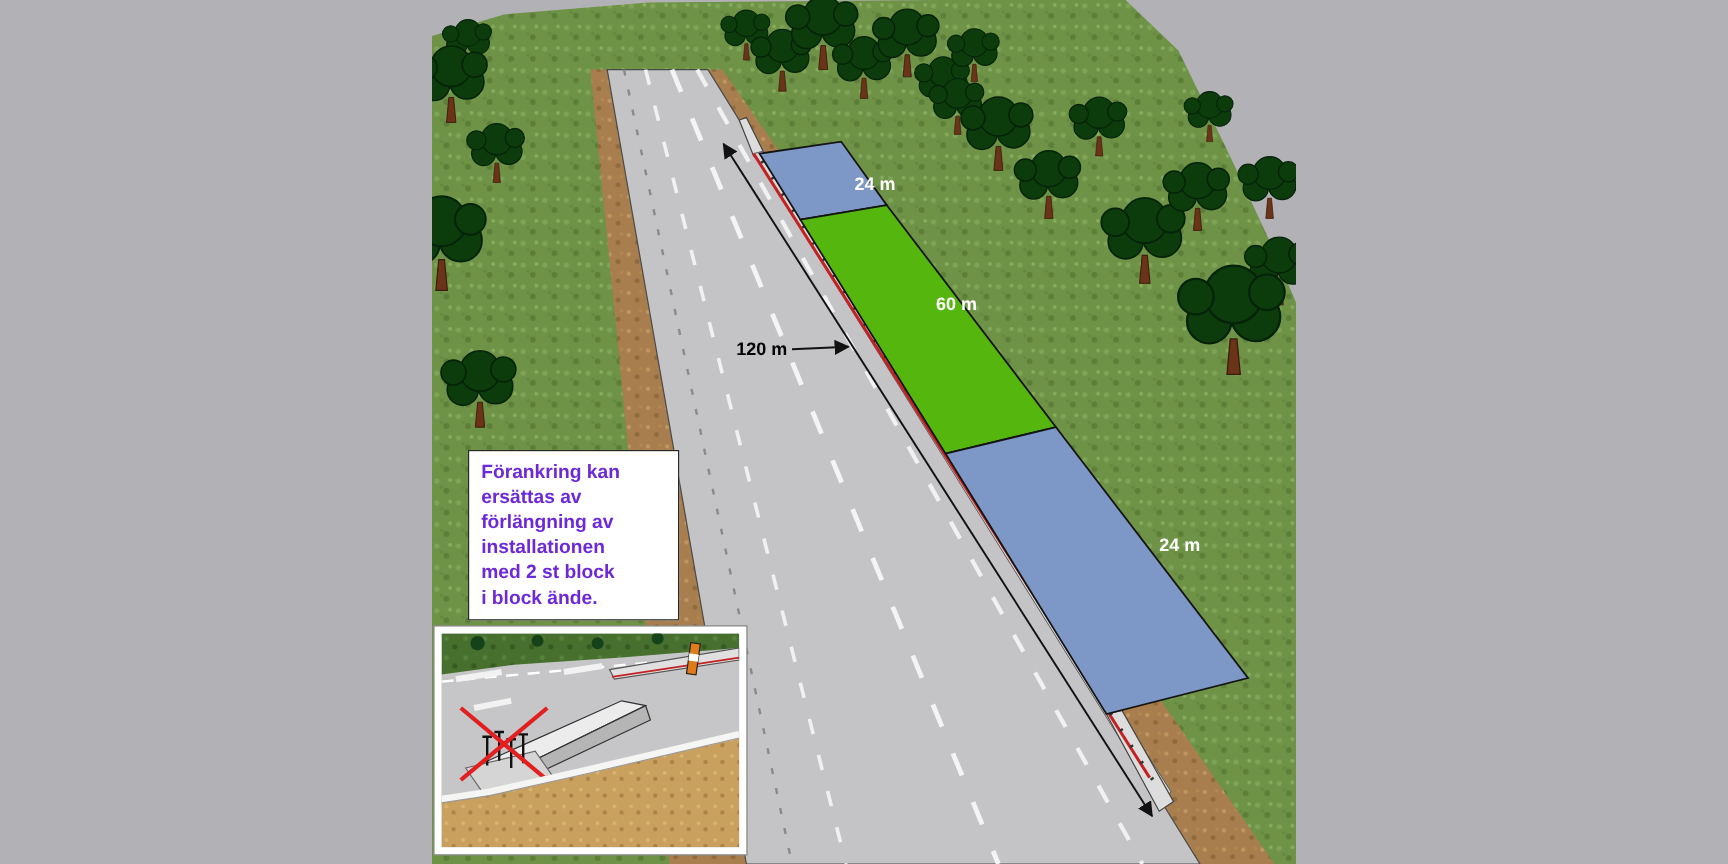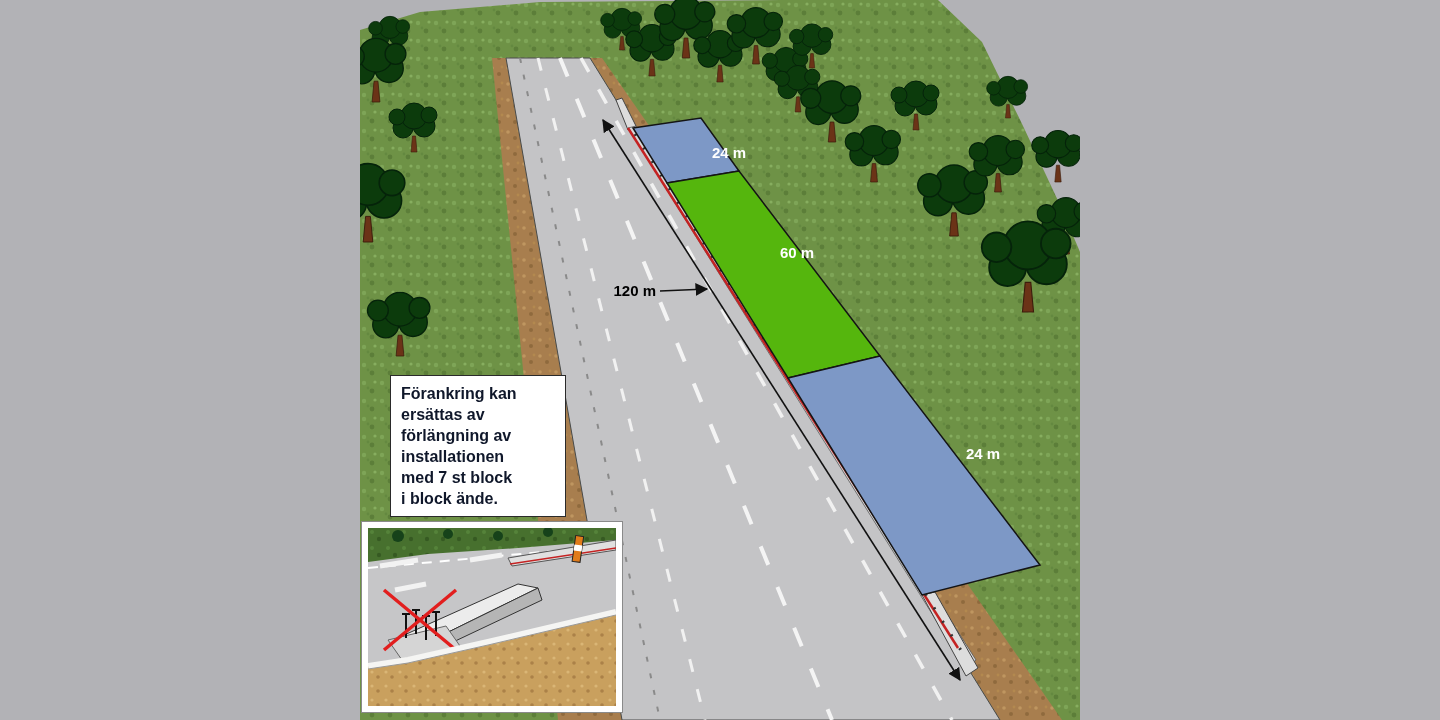--- a/index.html
+++ b/index.html
@@ -3,21 +3,21 @@
 <meta charset="utf-8">
 <style>
   html,body{margin:0;padding:0;}
   body{font-family:"Liberation Sans","DejaVu Sans",sans-serif;background:#b2b2b6;}
   .stage{position:relative;width:1145px;height:720px;background:#b2b2b6;overflow:hidden;}
   .panel{position:absolute;left:360px;top:0;width:720px;height:720px;}
   .scene-svg{position:absolute;left:0;top:0;}
   .annotation{
     position:absolute;left:30px;top:375px;width:176px;height:142px;
     background:#ffffff;border:1px solid #2a2a2a;box-sizing:border-box;
-    padding:7px 10px;color:#0f172a;font-weight:700;font-size:16px;line-height:21px;
+    padding:7px 10px;color:#6d28d9;font-weight:700;font-size:16px;line-height:21px;
   }
   .inset{
     position:absolute;left:2px;top:522px;width:248px;height:178px;
     border:6px solid #ffffff;outline:1px solid #8a8a8a;background:#c6c6c8;
   }
   .inset svg{display:block;}
   text{font-family:"Liberation Sans","DejaVu Sans",sans-serif;}
 </style>
 </head>
 <body>
@@ -111,21 +111,21 @@
       <text x="420" y="258" font-size="15" font-weight="bold" fill="#ffffff">60 m</text>
       <text x="296" y="296" font-size="15" font-weight="bold" fill="#000000" text-anchor="end">120 m</text>
       <text x="606" y="459" font-size="15" font-weight="bold" fill="#ffffff">24 m</text>
     </svg>
 
     <div class="annotation">
       <div>Förankring kan</div>
       <div>ersättas av</div>
       <div>förlängning av</div>
       <div>installationen</div>
-      <div>med 7 st block</div>
+      <div>med 2 st block</div>
       <div>i block ände.</div>
     </div>
 
     <div class="inset">
       <svg width="248" height="178" viewBox="0 0 248 178">
         <defs>
           <pattern id="grassP2" width="16" height="16" patternUnits="userSpaceOnUse">
             <rect width="16" height="16" fill="#47702e"></rect>
             <circle cx="4" cy="4" r="2" fill="#55833a"></circle>
             <circle cx="11" cy="11" r="2.2" fill="#365a22"></circle>

